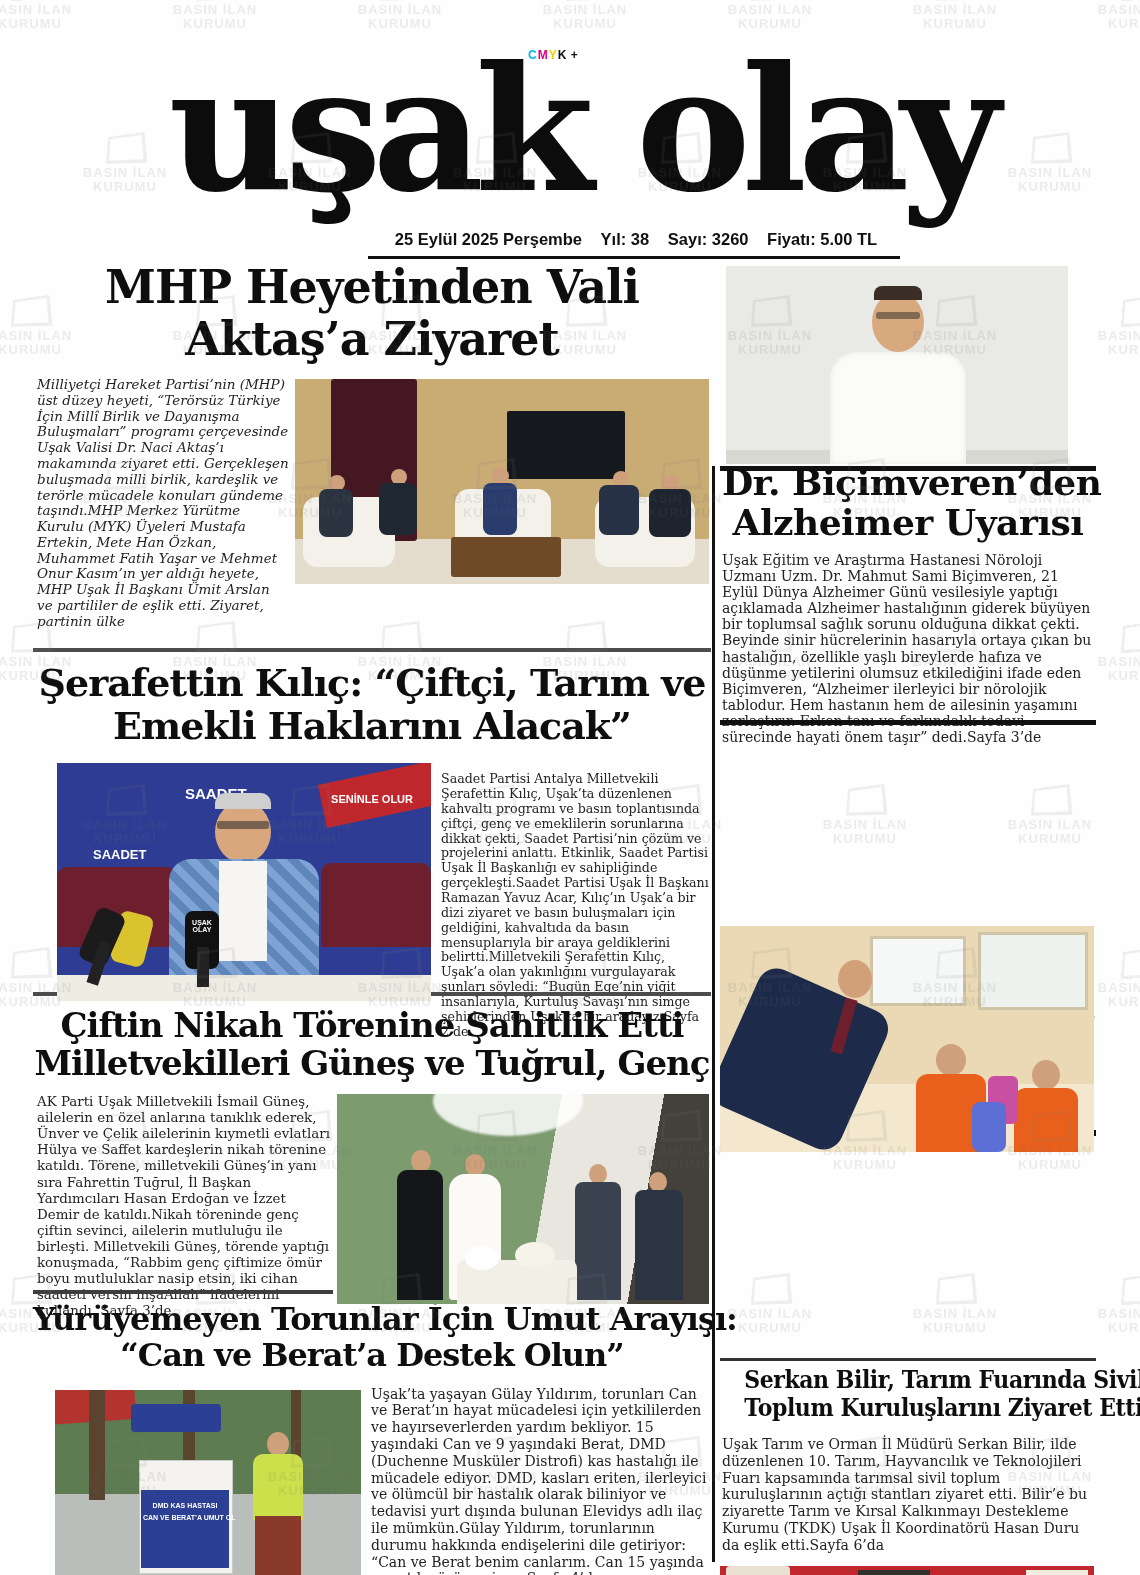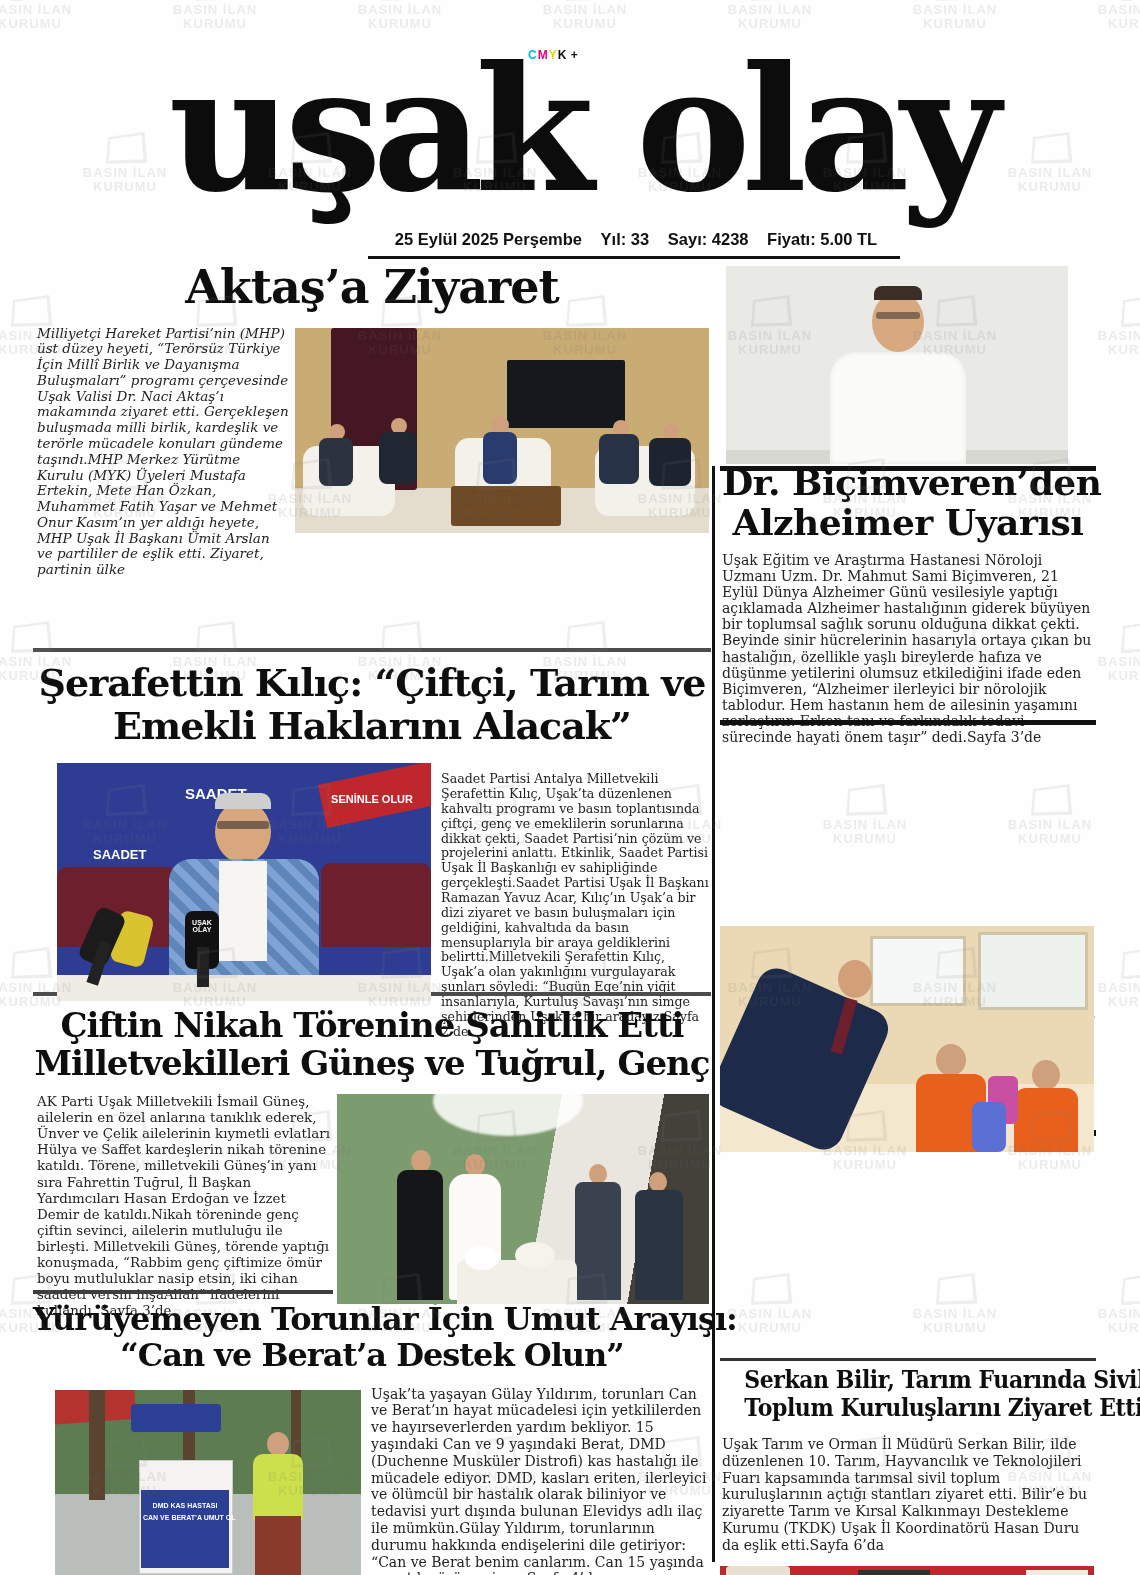--- a/index.html
+++ b/index.html
@@ -436,28 +436,29 @@
         <div>KURUMU</div>
       </div>
     </div>
 
   <div id="cmyk" class="abs">
     <span style="color:#00b7eb">C</span><span style="color:#e6007e">M</span><span style="color:#f0cf00">Y</span><span style="color:#111">K</span> <span style="color:#111">+</span>
   </div>
   <div id="masthead" class="abs">uşak olay</div>
   <div id="dateline" class="abs">
     <span>25 Eylül 2025 Perşembe</span>
-    <span>Yıl: 33</span>
-    <span>Sayı: 4238</span>
+    <span>Yıl: 38</span>
+    <span>Sayı: 3260</span>
     <span>Fiyatı: 5.00 TL</span>
   </div>
   <div id="date-rule" class="abs"></div>
 
   <div id="secA" class="lsec">
     <div class="hl">
+      <div>MHP Heyetinden Vali</div>
       <div>Aktaş’a Ziyaret</div>
     </div>
     <div id="rowA">
       <div id="bodyA" class="body-txt">Milliyetçi Hareket Partisi’nin (MHP) üst düzey heyeti, “Terörsüz Türkiye İçin Millî Birlik ve Dayanışma Buluşmaları” programı çerçevesinde Uşak Valisi Dr. Naci Aktaş’ı makamında ziyaret etti. Gerçekleşen buluşmada milli birlik, kardeşlik ve terörle mücadele konuları gündeme taşındı.MHP Merkez Yürütme Kurulu (MYK) Üyeleri Mustafa Ertekin, Mete Han Özkan, Muhammet Fatih Yaşar ve Mehmet Onur Kasım’ın yer aldığı heyete, MHP Uşak İl Başkanı Ümit Arslan ve partililer de eşlik etti. Ziyaret, partinin ülke</div>
       <div id="photoA" class="photo">
         <div class="abs" style="left:36px;top:0;width:86px;height:162px;background:#451722;border-radius:3px;"></div>
         <div class="abs" style="left:212px;top:32px;width:118px;height:68px;background:#15181d;border-radius:2px;"></div>
         <div class="abs" style="left:8px;top:118px;width:92px;height:70px;background:#f3f1ea;border-radius:14px;"></div>
         <div class="abs" style="left:160px;top:110px;width:96px;height:64px;background:#f3f1ea;border-radius:14px;"></div>
         <div class="abs" style="left:300px;top:118px;width:100px;height:70px;background:#f3f1ea;border-radius:14px;"></div>

